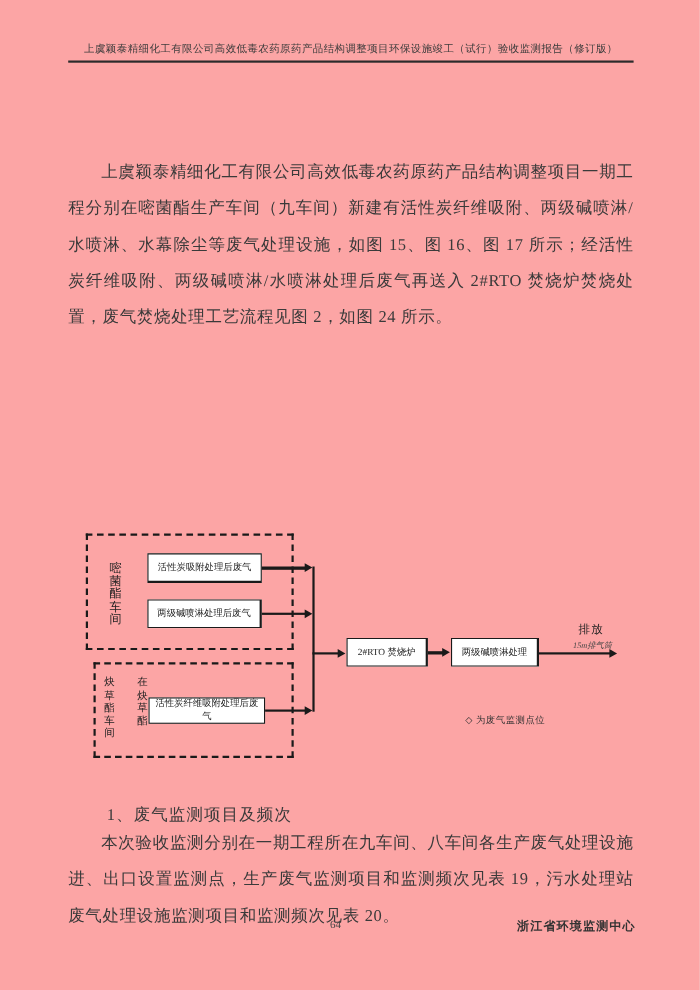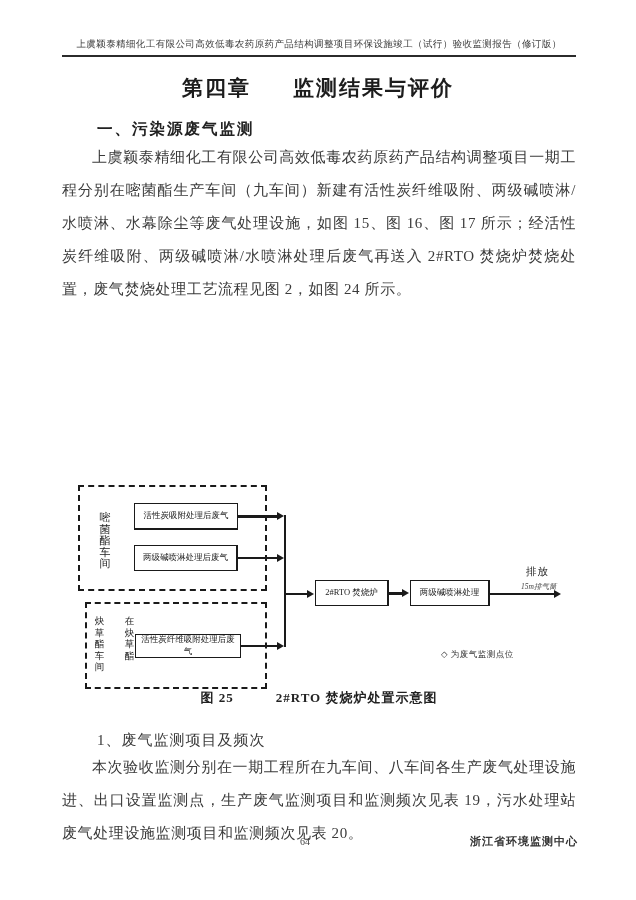--- a/index.html
+++ b/index.html
@@ -4,21 +4,21 @@
 <style>
   html,body{margin:0;padding:0;}
   body{
     width:636px;height:900px;
     background:#e9e9e9;
     font-family:"Liberation Serif","DejaVu Serif",serif;
     position:relative;
   }
   .page{
     position:absolute;left:0;top:0;width:636px;height:900px;
-    background:#ffffff;color:#2b2b2b;overflow:hidden;
+    background:#fca5a5;color:#2b2b2b;overflow:hidden;
   }
   
   .header{
     position:absolute;left:62px;top:38px;width:514px;
     font-size:9.5px;color:#3c3c3c;letter-spacing:0.4px;
     text-align:center;
     border-bottom:2px solid #2b2b2b;padding-bottom:4px;
   }
   
   .chapter{
@@ -102,26 +102,21 @@
 </style>
 </head>
 <body>
 
 <div class="page">
 
   <div class="header">
     <span>上虞颖泰精细化工有限公司高效低毒农药原药产品结构调整项目环保设施竣工（试行）验收监测报告（修订版）</span>
   </div>
 
-  <div class="chapter">
-    <span>第四章</span>
-    <span>监测结果与评价</span>
-  </div>
 
-  <div class="section-heading">一、污染源废气监测</div>
 
   <p class="body-para" id="para1">上虞颖泰精细化工有限公司高效低毒农药原药产品结构调整项目一期工程分别在嘧菌酯生产车间（九车间）新建有活性炭纤维吸附、两级碱喷淋/水喷淋、水幕除尘等废气处理设施，如图 15、图 16、图 17 所示；经活性炭纤维吸附、两级碱喷淋/水喷淋处理后废气再送入 2#RTO 焚烧炉焚烧处置，废气焚烧处理工艺流程见图 2，如图 24 所示。</p>
 
   <div class="diagram">
 
     <div class="dashed-box" id="ws9-box"></div>
     <div class="vlabel" id="ws9-label">嘧菌酯车间</div>
     <div class="flow-box" id="box-alkali9">两级碱喷淋处理后废气</div>
     <div class="flow-box" id="box-carbon9">活性炭吸附处理后废气</div>
 
@@ -151,27 +146,23 @@
     <div class="hline" style="left:311px;top:107px;width:15px;height:2.5px;"></div>
     <div class="arrowhead" style="left:324px;top:104px;"></div>
 
     <div class="flow-box" id="box-scrub">两级碱喷淋处理</div>
 
     <div class="hline" style="left:412px;top:108px;width:66px;"></div>
     <div class="arrowhead" style="left:476px;top:105px;"></div>
     <div id="stack-label" style="left:418px;top:97px;">15m排气筒</div>
     <div id="discharge-label" style="left:448px;top:80px;">排放</div>
 
-    <div class="small-note" style="left:345px;top:164px;margin-left:18px;">◇ 为废气监测点位</div>
+    <div class="small-note" style="left:345px;top:164px;">◇ 为废气监测点位</div>
   </div>
 
-  <div class="caption">
-    <span>图 25</span>
-    <span>2#RTO 焚烧炉处置示意图</span>
-  </div>
 
   <div class="subheading">1、废气监测项目及频次</div>
 
   <p class="body-para" id="para3">本次验收监测分别在一期工程所在九车间、八车间各生产废气处理设施进、出口设置监测点，生产废气监测项目和监测频次见表 19，污水处理站废气处理设施监测项目和监测频次见表 20。</p>
 
   <div class="footer-page">64</div>
   <div class="footer-org">浙江省环境监测中心</div>
 
 </div>
 

